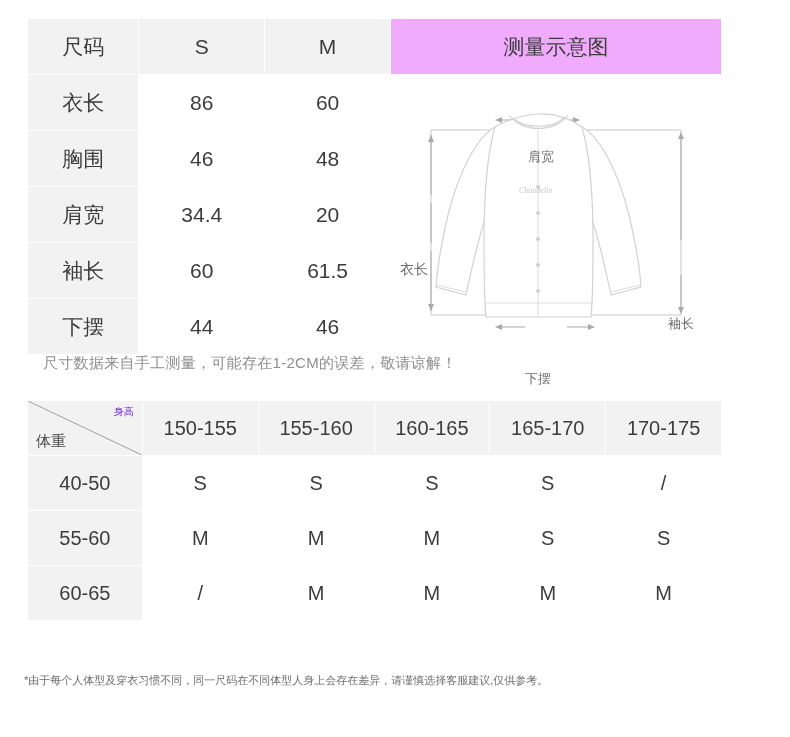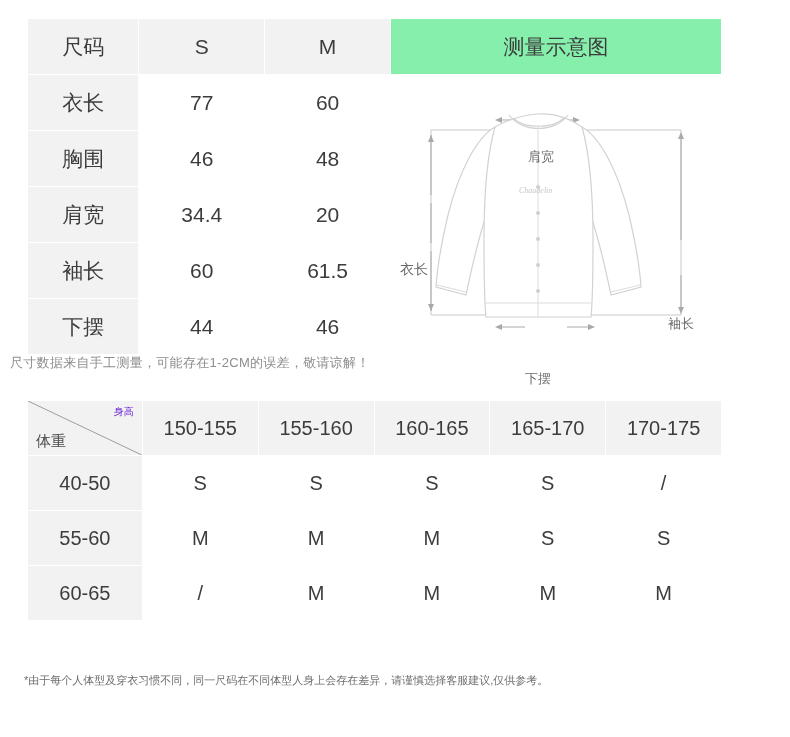--- a/index.html
+++ b/index.html
@@ -41,36 +41,36 @@
   .size-table td.label { width: 118px; }
   .size-table td.val   { width: 132px; background: #ffffff; }
   .size-table td.head  { background: #f2f2f2; }
   .size-table td.diagram-cell {
     width: 330px;
     background: #ffffff;
     vertical-align: top;
     padding: 0;
   }
   .size-table td.diagram-head {
-    background: #86efac;
+    background: #f0abfc;
     width: 330px;
   }
 
   .diagram-wrap {
     position: relative;
     width: 330px;
     height: 275px;
   }
   .diagram-wrap svg { display: block; }
 
   .note {
     position: absolute;
-    left: 10px;
+    left: 43px;
     top: 354px;
-    font-size: 13px;
+    font-size: 15px;
     color: #8e8e8e;
     letter-spacing: .3px;
   }
 
   
   .rec-table {
     position: absolute;
     left: 27px;
     top: 400px;
     border-collapse: collapse;
@@ -140,21 +140,21 @@
     <tbody>
         <tr>
       <td class="label head">尺码</td>
       <td class="val head">S</td>
       <td class="val head">M</td>
       <td class="diagram-head">测量示意图</td>
     </tr>
 
     <tr>
       <td class="label">衣长</td>
-      <td class="val">77</td>
+      <td class="val">86</td>
       <td class="val">60</td>
       <td class="diagram-cell" rowspan="5">
         <div class="diagram-wrap">
           <svg width="330" height="275" viewBox="0 0 330 275">
 
             <g stroke="#c9c9c9" stroke-width="1" fill="none">
 
               <line x1="40" y1="55" x2="40" y2="240"></line>
               <line x1="290" y1="55" x2="290" y2="240"></line>
               <line x1="40" y1="240" x2="290" y2="240"></line>

